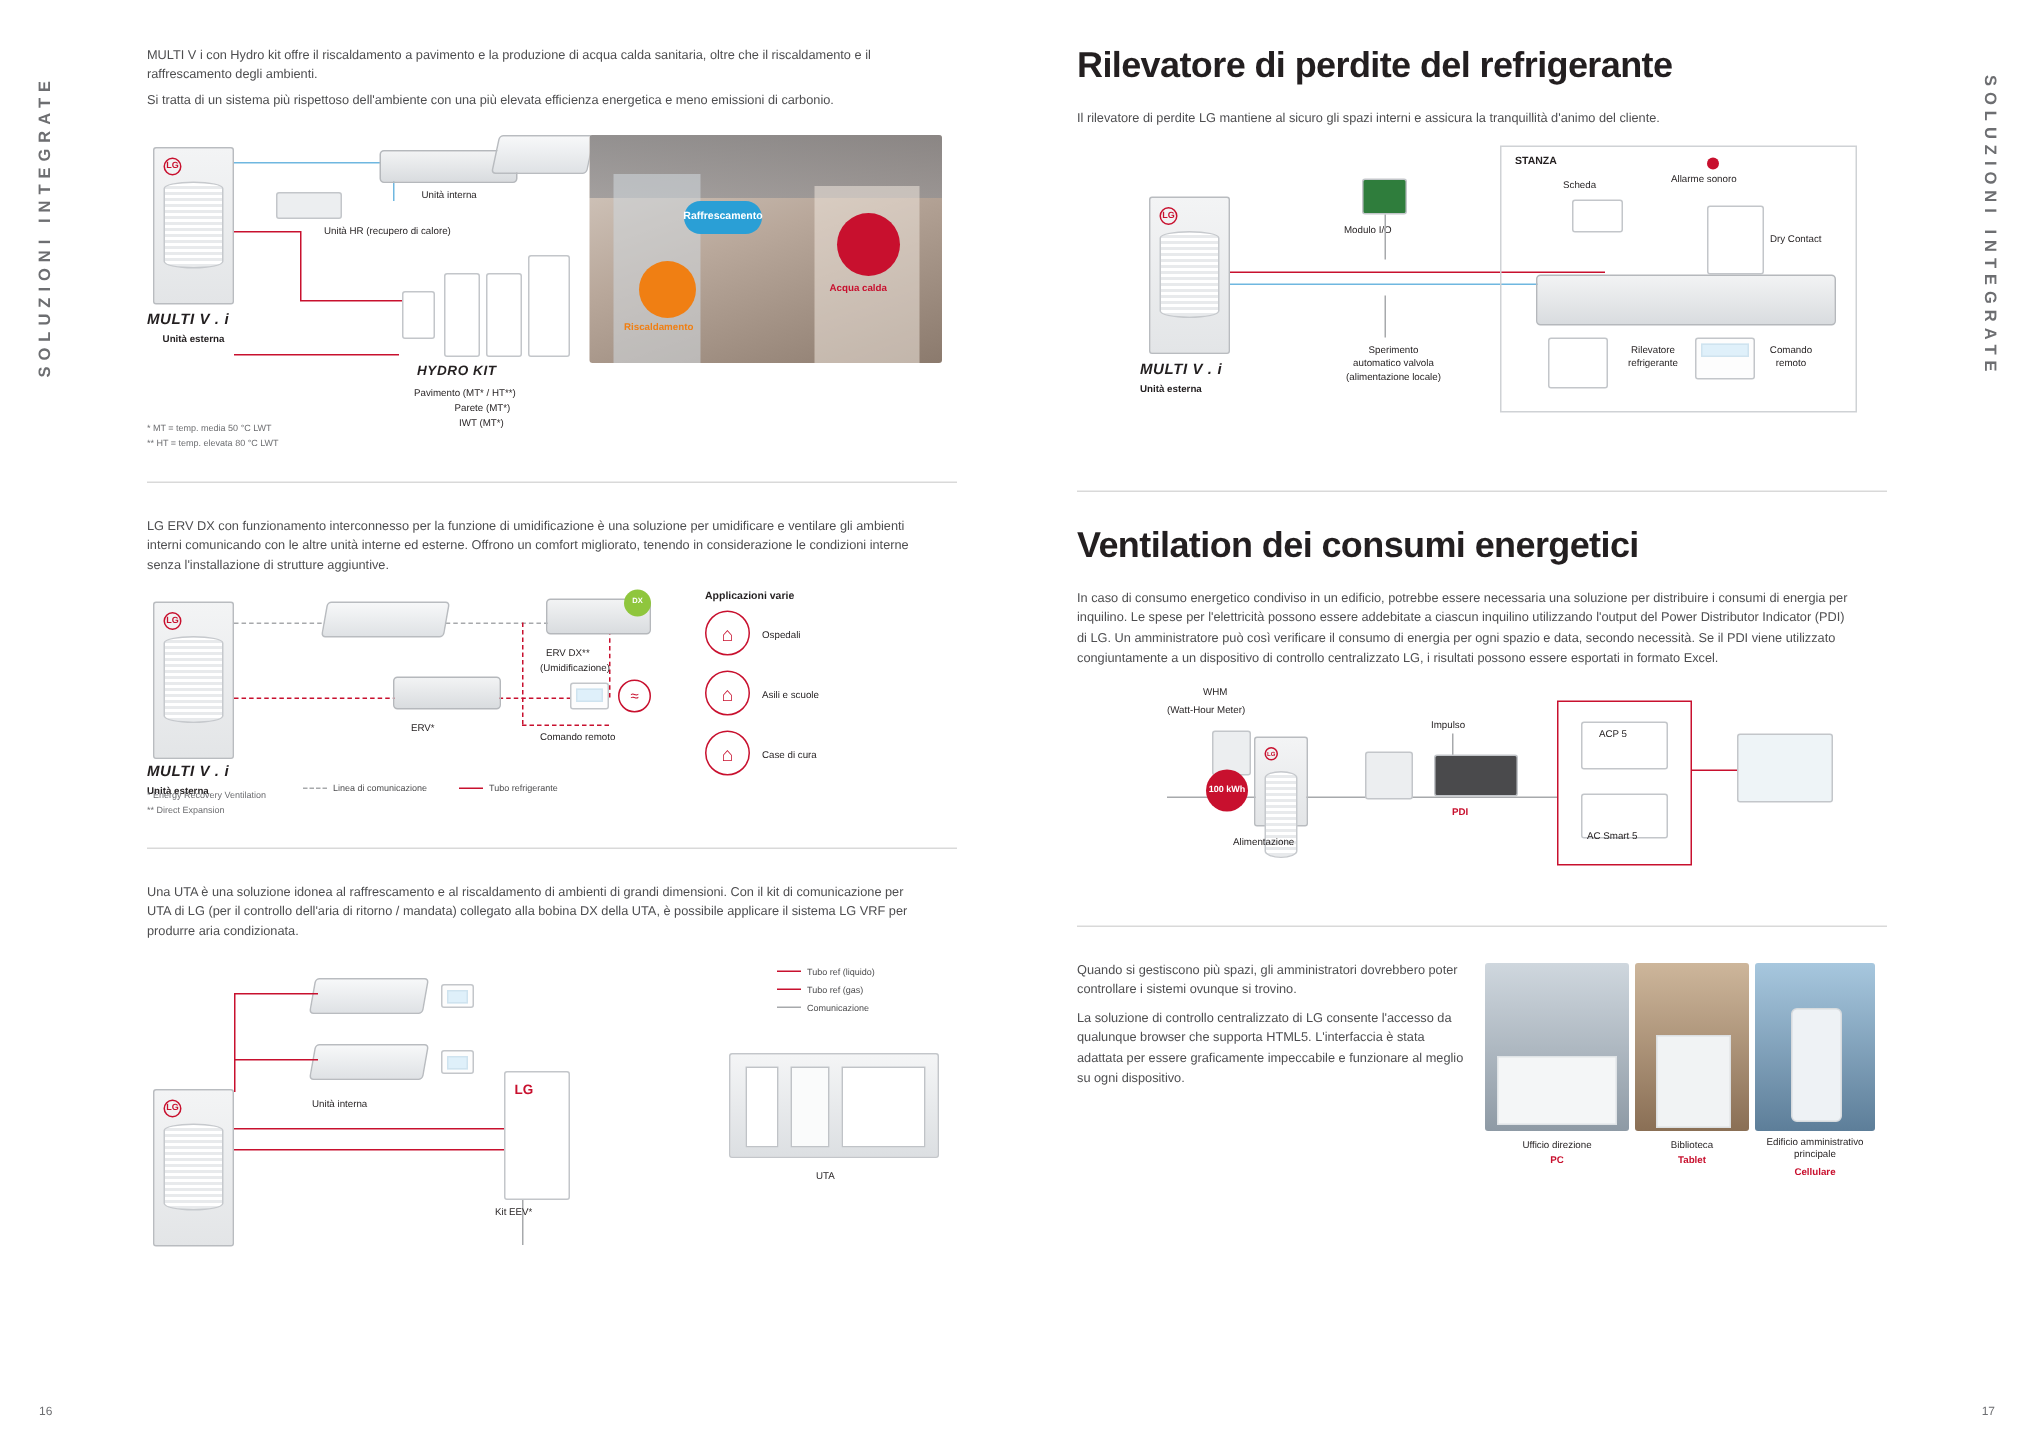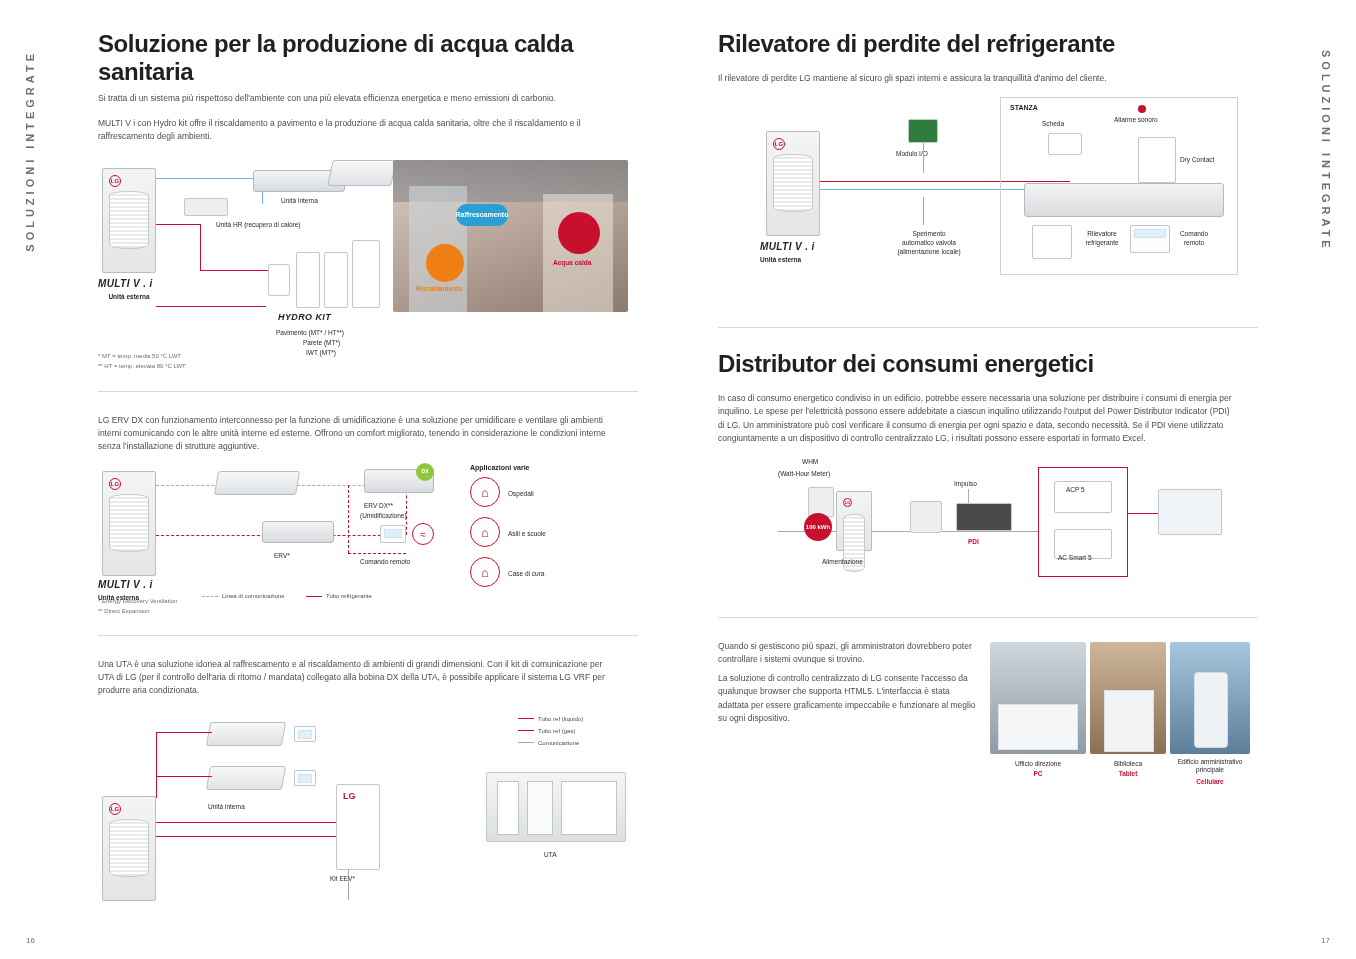--- a/index.html
+++ b/index.html
@@ -193,23 +193,22 @@
 
 <div class="page">
 
   <div class="rail left">
     <div class="rail-text">SOLUZIONI INTEGRATE</div>
     <div class="pagenum left" style="left:26px;">16</div>
   </div>
 
   <div class="col left">
 
-    <h2 class="section-title">Soluzione per la produzione di acqua calda sanitaria</h2>
+    <p class="body-text">MULTI V i con Hydro kit offre il riscaldamento a pavimento e la produzione di acqua calda sanitaria, oltre che il riscaldamento e il raffrescamento degli ambienti.</p>
     <p class="body-text" style="margin-top:-8px">Si tratta di un sistema più rispettoso dell'ambiente con una più elevata efficienza energetica e meno emissioni di carbonio.</p>
-    <p class="body-text">MULTI V i con Hydro kit offre il riscaldamento a pavimento e la produzione di acqua calda sanitaria, oltre che il riscaldamento e il raffrescamento degli ambienti.</p>
 
     <div class="fig" style="height:215px;">
 
       <div class="unit-outdoor" style="left:4px; top:12px;">
         <div class="lg-dot">LG</div>
       </div>
       <div class="multiv" style="left:0px; top:122px;">MULTI V . i</div>
       <div class="caption bold" style="left:0px; top:136px; width:62px;">Unità esterna</div>
 
       <div class="line-h blue" style="left:58px; top:22px; width:106px;"></div>
@@ -381,21 +380,21 @@
       <div class="duct" style="left:306px; top:86px; width:200px; height:34px;"></div>
 
       <div class="box-white" style="left:314px; top:128px; width:40px; height:34px;"></div>
       <div class="caption wrap" style="left:360px; top:132px; width:48px; white-space:normal;">Rilevatore refrigerante</div>
       <div class="remote" style="left:412px; top:128px; width:40px; height:28px;"></div>
       <div class="caption wrap" style="left:456px; top:132px; width:40px; white-space:normal;">Comando remoto</div>
     </div>
 
     <div class="divider"></div>
 
-    <h2 class="section-title">Distributor dei consumi energetici</h2>
+    <h2 class="section-title">Ventilation dei consumi energetici</h2>
     <p class="body-text">In caso di consumo energetico condiviso in un edificio, potrebbe essere necessaria una soluzione per distribuire i consumi di energia per inquilino. Le spese per l'elettricità possono essere addebitate a ciascun inquilino utilizzando l'output del Power Distributor Indicator (PDI) di LG. Un amministratore può così verificare il consumo di energia per ogni spazio e data, secondo necessità. Se il PDI viene utilizzato congiuntamente a un dispositivo di controllo centralizzato LG, i risultati possono essere esportati in formato Excel.</p>
 
     <div class="fig" style="height:140px;">
       <div class="caption" style="left:84px; top:0px;">WHM</div>
       <div class="caption" style="left:60px; top:12px;">(Watt-Hour Meter)</div>
       <div class="box-grey" style="left:90px; top:30px; width:26px; height:30px;"></div>
       <div class="line-v grey" style="left:103px; top:60px; height:14px;"></div>
 
       <div class="line-h grey" style="left:60px; top:74px; width:260px;"></div>
       <div class="badge-round" style="left:86px; top:56px; width:28px; height:28px; background:#c8102e; font-size:6px;">100 kWh</div>

